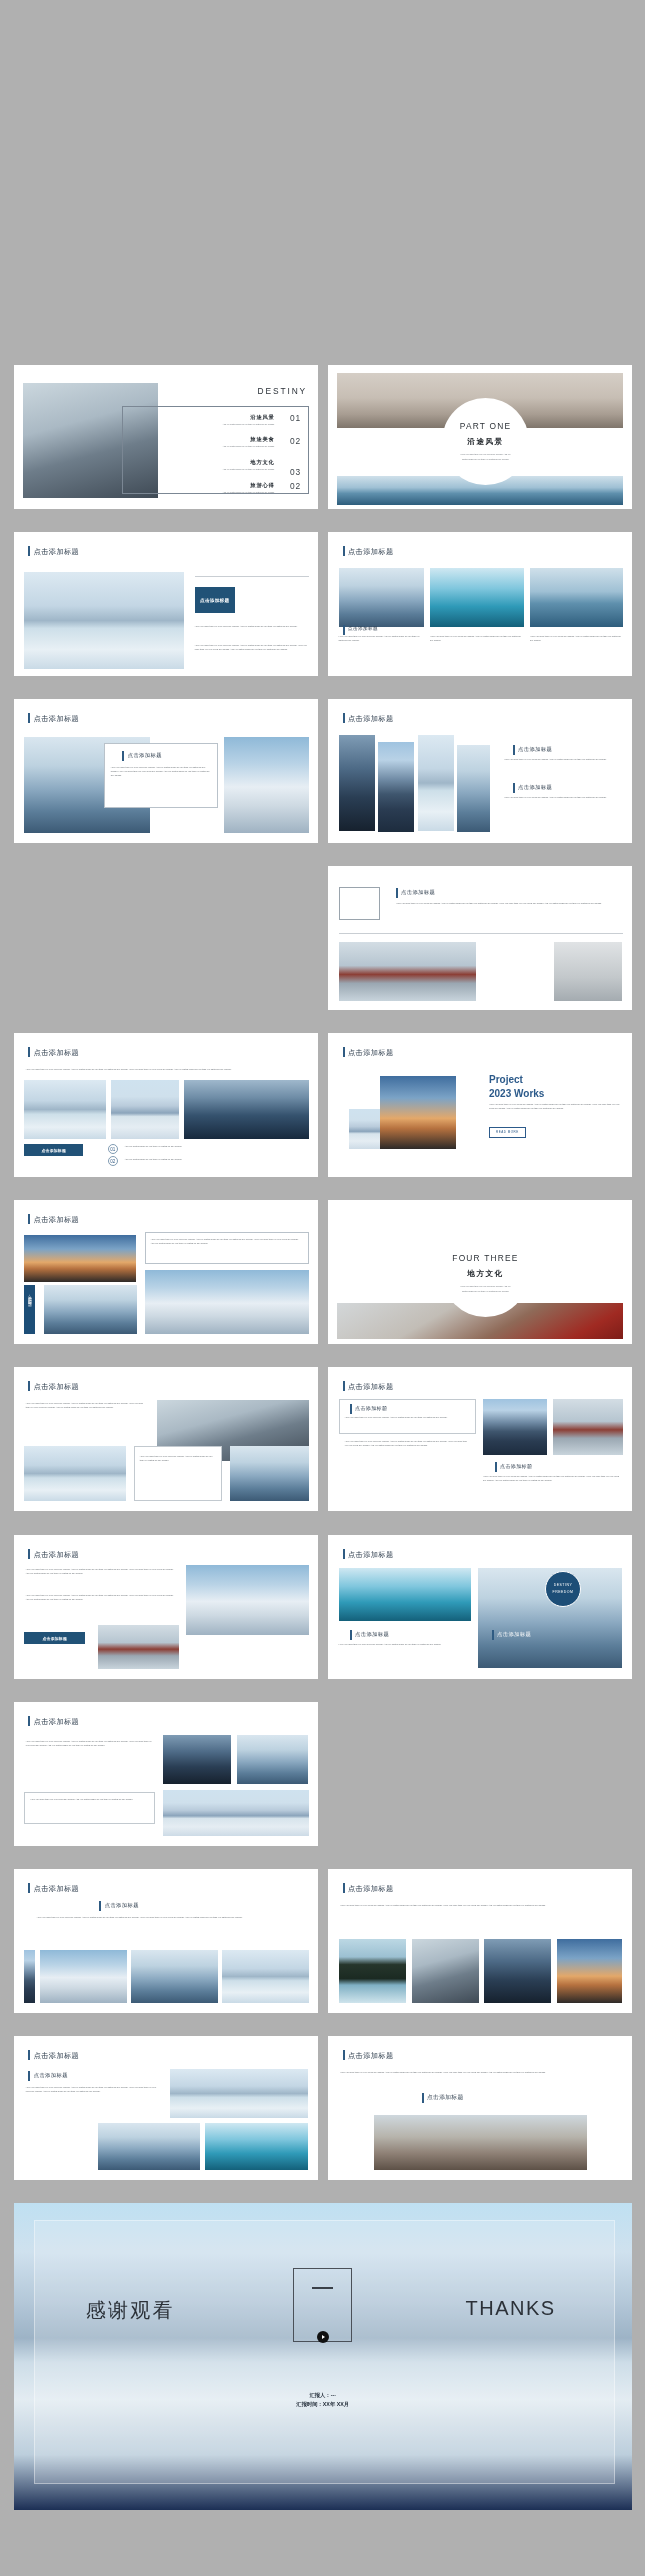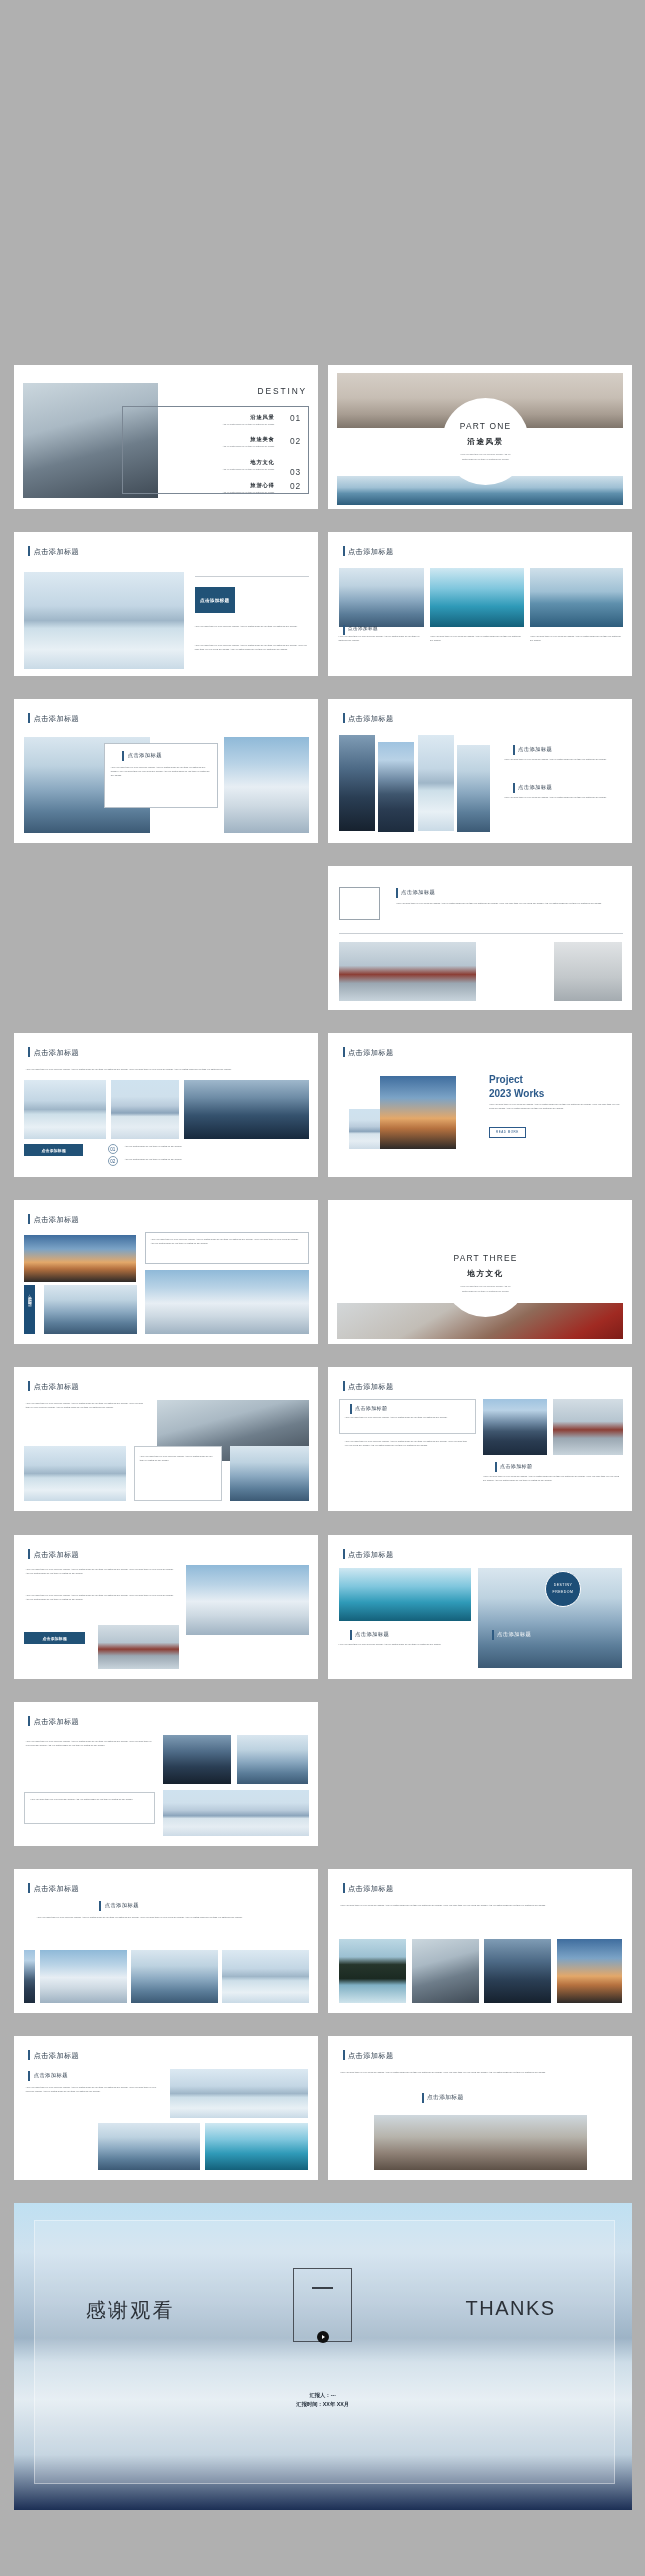--- a/index.html
+++ b/index.html
@@ -251,21 +251,21 @@
     <div class="body-txt" style="left:137px;top:38px;width:152px;">I love you more than I've ever loved any woman. And I've waited longer for you than I've waited for any woman. I love you more than I've ever loved any woman. And I've waited longer for you than I've waited for any woman.</div>
     <div class="v-label" style="left:10.6px;top:85px;height:49px;">点击添加标题</div>
     <div class="ph ph-snow" style="left:30px;top:85px;width:93px;height:49px;"></div>
     <div class="ph ph-cloud" style="left:131px;top:70px;width:164px;height:64px;"></div>
   </div>
 
   <div class="slide" style="left:328px;top:1200px;width:304px;height:144px;">
     <div class="ph ph-warm" style="left:9px;top:7.6px;width:286px;height:53px;"></div>
     <div class="ph ph-redgirl" style="left:9px;top:103px;width:286px;height:36px;"></div>
     <div class="circle-white" style="left:114px;top:30px;width:87px;height:87px;">
-      <div class="part-en">PART THREE</div>
+      <div class="part-en">FOUR THREE</div>
       <div class="part-cn">地方文化</div>
       <div class="part-desc">
         <span>I love you more than I've ever loved any woman. And I've</span><br>
         <span>waited longer for you than I've waited for any woman.</span>
       </div>
     </div>
   </div>
 
   <div class="slide" style="left:13.7px;top:1367px;width:304px;height:144px;">
     <div class="s-title" style="left:20px;top:15px;">点击添加标题</div>

